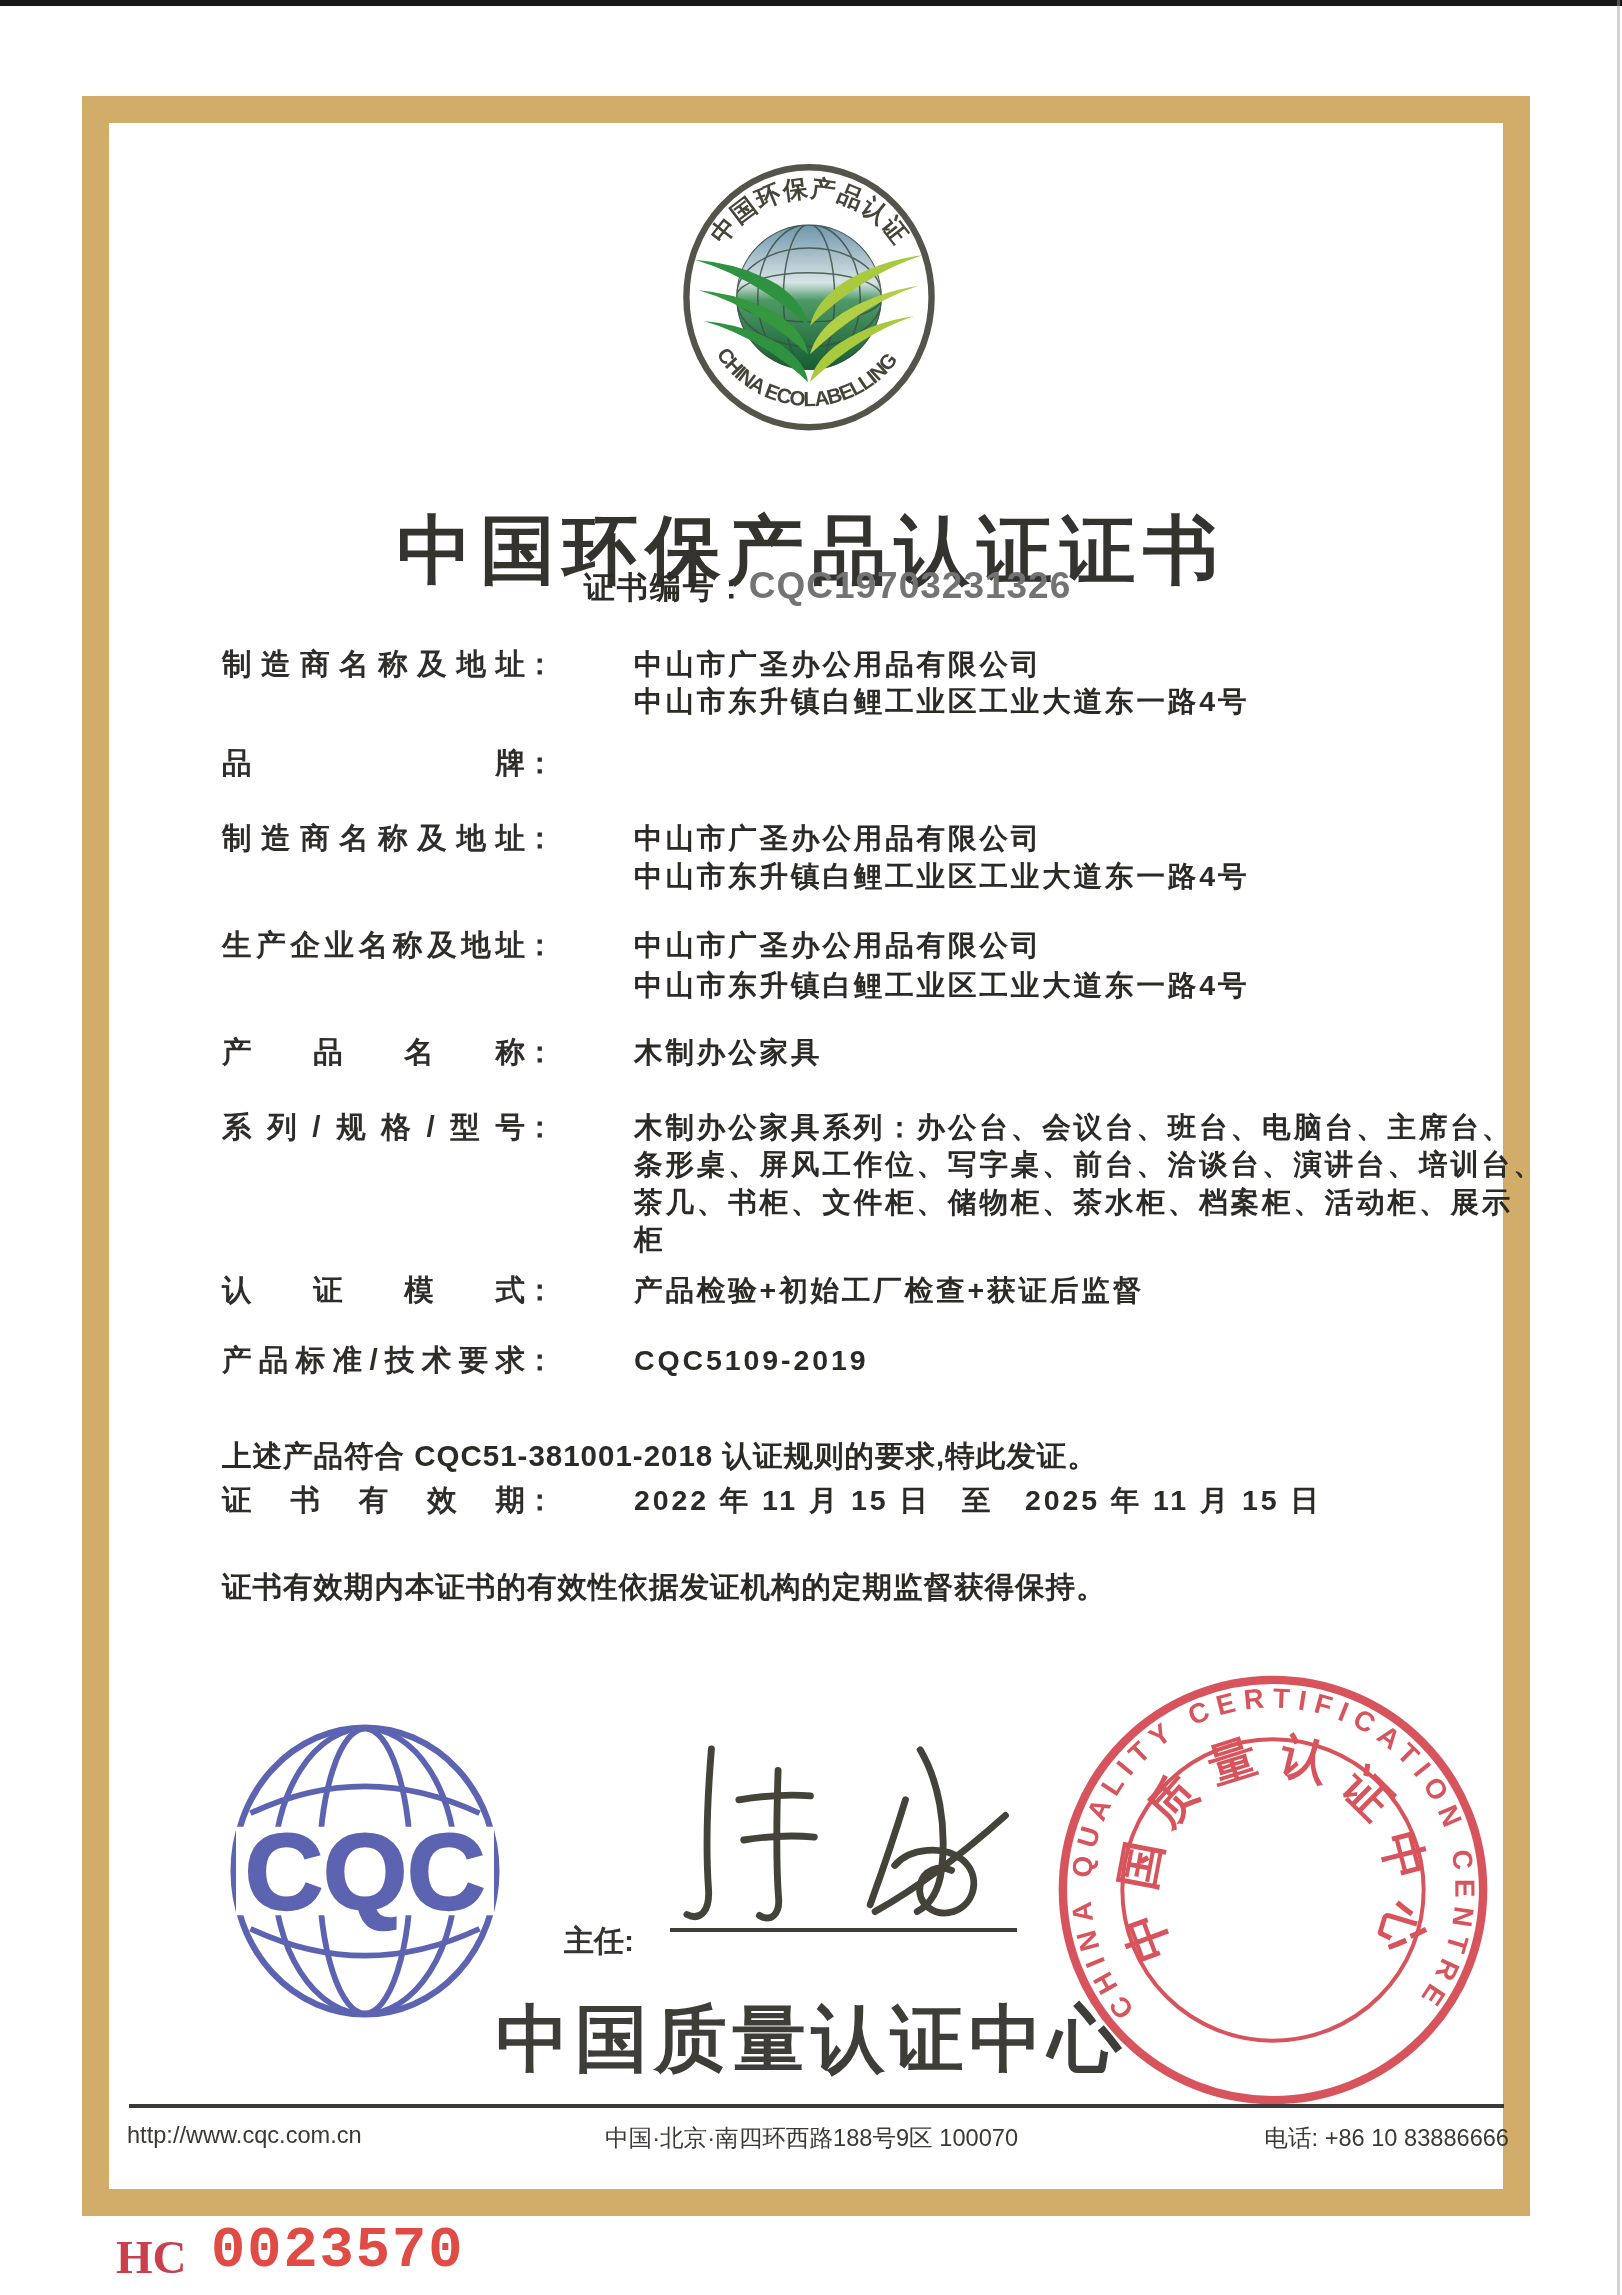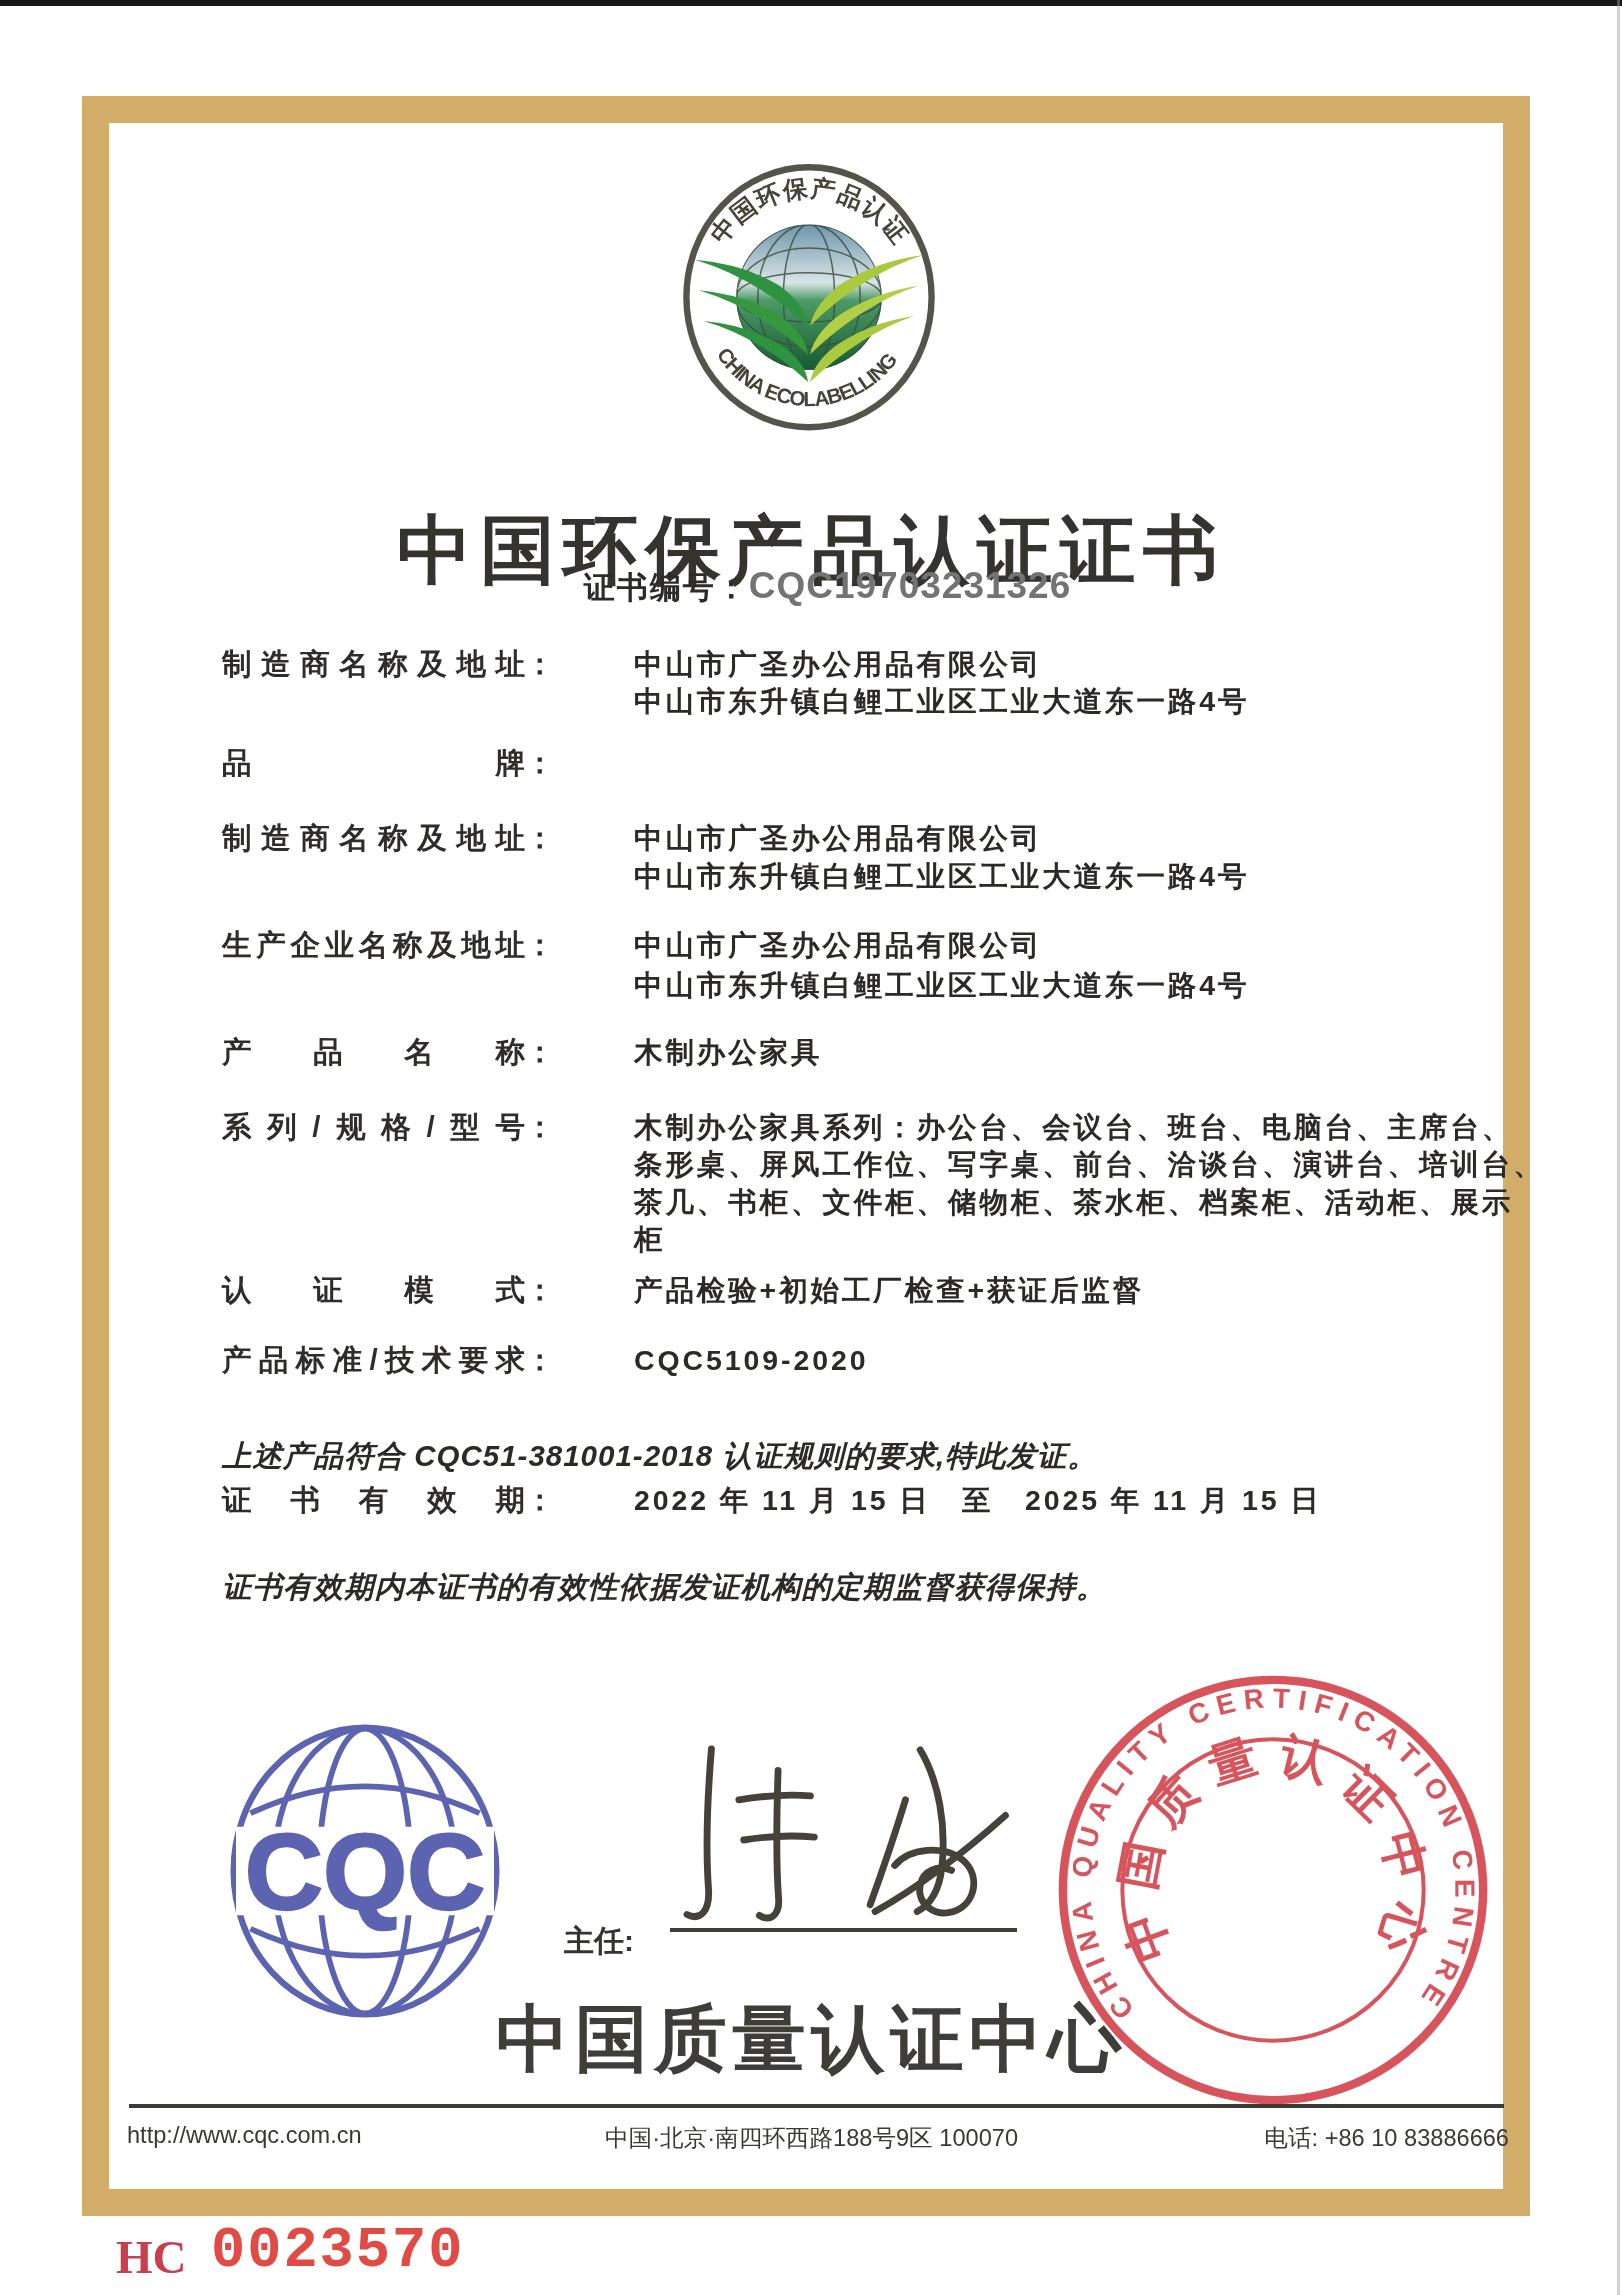--- a/index.html
+++ b/index.html
@@ -15,21 +15,21 @@
   .certno{position:absolute;top:567px;left:0;right:0;text-align:center;line-height:1;white-space:nowrap;}
   .certno .lab{font-size:31px;font-weight:700;letter-spacing:2px;color:#2c2b26;margin-left:32px;}
   .certno .num{font-size:37px;font-weight:700;letter-spacing:1px;color:#737373;}
   .lbl{position:absolute;left:222px;width:344px;font-size:29.5px;line-height:1.15;font-weight:700;
        color:#2e2d28;white-space:nowrap;}
   .lbl .jt{display:inline-block;width:303px;text-align:justify;text-align-last:justify;text-justify:inter-character;}
   .lbl .cl{display:inline-block;}
   .val{position:absolute;left:634px;font-size:28.5px;line-height:1.2;font-weight:700;
        letter-spacing:2.9px;color:#2b2a25;white-space:nowrap;}
   .para{position:absolute;left:222px;font-size:29.5px;line-height:1.2;font-weight:700;
-        letter-spacing:1px;color:#2b2a25;white-space:nowrap;font-style:italic;}
+        letter-spacing:1px;color:#2b2a25;white-space:nowrap;}
   .f0{top:647px}.f0b{top:684px}
   .f1{top:746px}
   .f2{top:821px}.f2b{top:859px}
   .f3{top:928px}.f3b{top:968px}
   .f4{top:1035px}
   .f5{top:1110px}.f5b{top:1147px}.f5c{top:1185px}.f5d{top:1222px}
   .f6{top:1273px}
   .f7{top:1343px}
   .stmt{top:1408px;}
   .f8{top:1483px}
@@ -126,21 +126,21 @@
   <div class="lbl f5"><span class="jt">系列/规格/型号</span><span class="cl">：</span></div>
   <div class="val f5">木制办公家具系列：办公台、会议台、班台、电脑台、主席台、</div>
   <div class="val f5b">条形桌、屏风工作位、写字桌、前台、洽谈台、演讲台、培训台、</div>
   <div class="val f5c">茶几、书柜、文件柜、储物柜、茶水柜、档案柜、活动柜、展示</div>
   <div class="val f5d">柜</div>
 
   <div class="lbl f6"><span class="jt">认证模式</span><span class="cl">：</span></div>
   <div class="val f6">产品检验+初始工厂检查+获证后监督</div>
 
   <div class="lbl f7"><span class="jt">产品标准/技术要求</span><span class="cl">：</span></div>
-  <div class="val f7">CQC5109-2020</div>
+  <div class="val f7">CQC5109-2019</div>
 
   <p class="para stmt">上述产品符合 CQC51-381001-2018 认证规则的要求,特此发证。</p>
 
   <div class="lbl f8"><span class="jt">证书有效期</span><span class="cl">：</span></div>
   <div class="val f8">2022 年 11 月 15 日　至　2025 年 11 月 15 日</div>
   <p class="para note">证书有效期内本证书的有效性依据发证机构的定期监督获得保持。</p>
 
   <svg class="cqcglobe" viewBox="0 0 600 640">
     <g fill="none" stroke="#5c63b0" stroke-width="13">
       <ellipse cx="300" cy="320" rx="273" ry="298"></ellipse>

